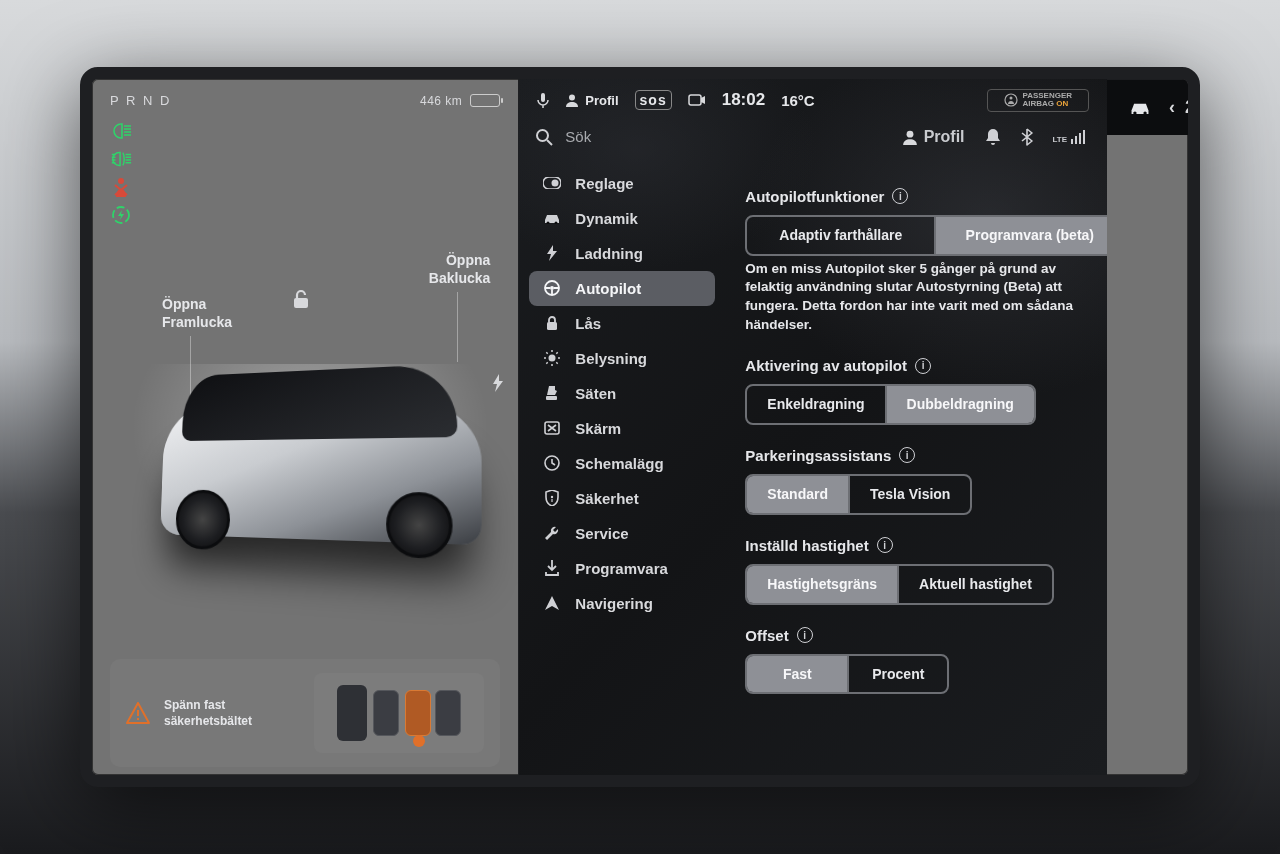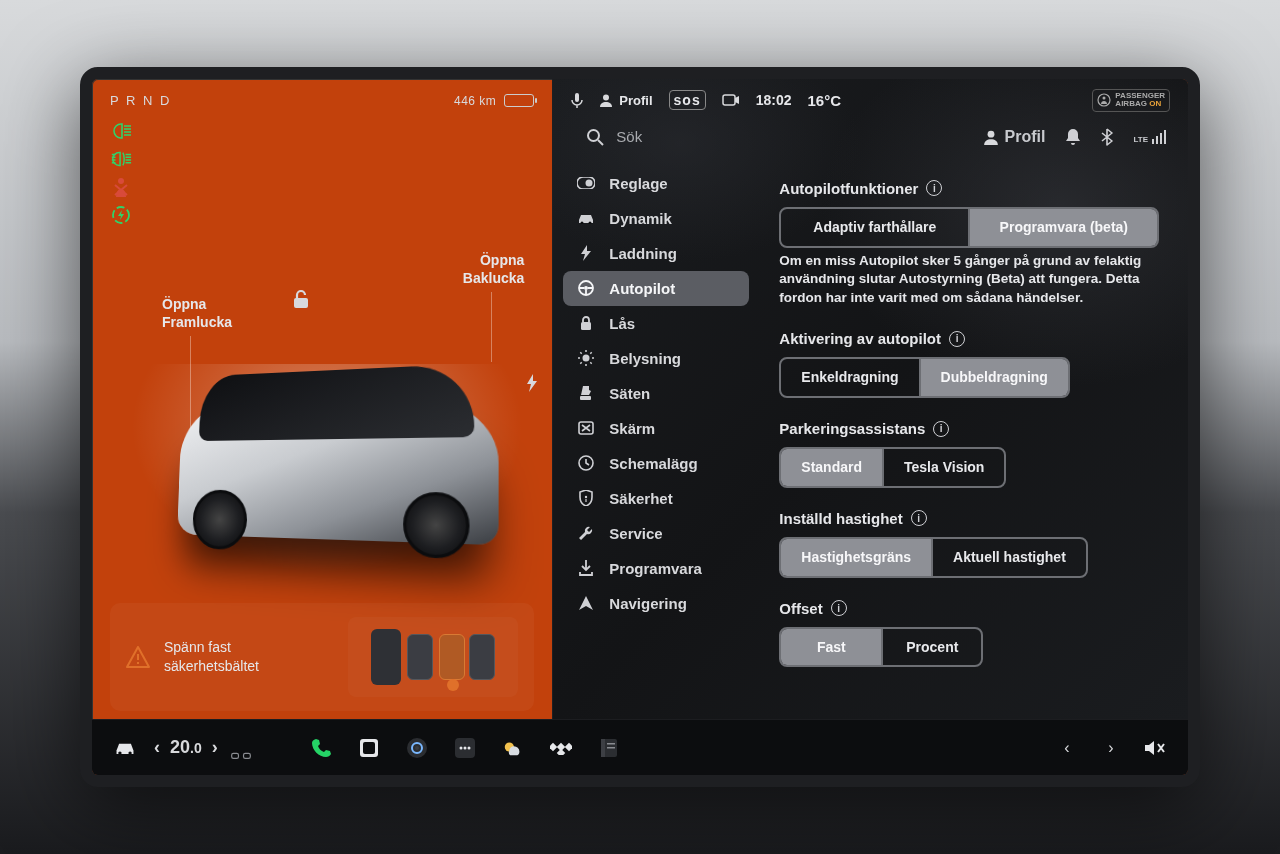--- a/index.html
+++ b/index.html
@@ -5,29 +5,29 @@
   * { margin: 0; padding: 0; box-sizing: border-box; }
   body {
     width: 1280px; height: 854px;
     background: linear-gradient(to bottom, #d8dadc 0%, #b8bbbf 40%, #4a4c50 60%, #1a1b1e 100%);
     font-family: -apple-system, "Segoe UI", Helvetica, Arial, sans-serif;
     display: flex; align-items: center; justify-content: center;
     overflow: hidden;
   }
   .screen {
     width: 1120px; height: 720px;
-    background: #c2410c;
+    background: #737373;
     border-radius: 18px;
     border: 12px solid #1e1f22;
     box-shadow: 0 20px 80px rgba(0,0,0,.6), inset 0 0 0 1px #333;
     position: relative;
     color: #e6e7ea;
     overflow: hidden;
     display: flex;
-    flex-direction: column;
+    flex-direction: row;
   }
   .content {
     flex: 1;
     display: flex;
     min-height: 0;
   }
   
   .left {
     width: 42%;
     position: relative;
@@ -70,21 +70,21 @@
   }
   .wheel { position:absolute; bottom:-14px; width:62px; height:62px; border-radius:50%; background: radial-gradient(circle, #444 0%, #1d1e21 55%, #080809 100%); border:3px solid #0b0c0e; }
   .wheel.fl { left: 18px; }
   .wheel.rl { right: 26px; }
   .card-alert {
     margin-top:auto; margin-bottom:8px;
     background: rgba(255,255,255,.04);
     border-radius: 10px; padding: 14px 16px;
     display:flex; gap:14px; align-items:center;
   }
-  .alert-text { font-size:14px; line-height:1.35; font-weight:400; }
+  .alert-text { font-size:12px; line-height:1.35; font-weight:700; }
   .seats-diagram { margin-left:auto; width:170px; height:80px; background: rgba(255,255,255,.03); border-radius:8px; display:flex; align-items:center; justify-content:center; gap:6px; padding:8px; }
   .seat { width:26px; height:46px; border-radius:6px; background: #3b3d43; border:1px solid #55575c; }
   .seat.driver { background:#b05a24; border-color:#d97a34; position:relative; }
   .seat.driver::after { content:''; position:absolute; bottom:-12px; left:7px; width:12px; height:12px; background:#e0702a; border-radius:50%; }
 
   
   .right {
     flex:1;
     background: linear-gradient(135deg, #1a1c1f 0%, #131416 50%, #1a1c1f 100%);
     background-blend-mode: overlay;
@@ -100,25 +100,25 @@
       radial-gradient(ellipse 300px 200px at 20% 10%, rgba(50,52,58,.4), transparent 60%);
     pointer-events:none;
   }
   .right-header {
     display:flex; align-items:center; gap:16px;
     padding: 10px 18px 6px 18px; font-size:13px; font-weight:600;
     position:relative;
   }
   .spacer { flex:1; }
   .right-header .pill { display:flex; align-items:center; gap:6px; }
-  .airbag-badge { font-size:8px; color:#aaa; line-height:1.05; text-align:left; border:1px solid #555; border-radius:4px; padding:2px 4px; display:flex; gap:4px; align-items:center; }
+  .airbag-badge { font-size:8px; color:#aaa; line-height:1.05; text-align:left; border:1px solid #555; border-radius:4px; padding:2px 16px; display:flex; gap:4px; align-items:center; }
   .airbag-badge .on { color:#e8a23a; }
   .right-subheader {
     display:flex; align-items:center; gap:12px;
-    padding: 10px 22px 16px 33px;
+    padding: 10px 22px 16px 16px;
     position:relative;
   }
   .search-box { flex:1; display:flex; align-items:center; gap:12px; color:#a9abaf; font-size:15px; }
   .status-icons { display:flex; align-items:center; gap:20px; color:#c9cbcf; }
   .right-body {
     flex:1; display:flex; min-height:0; position:relative;
   }
   .settings-nav {
     width:200px; padding: 4px 4px 4px 10px; overflow:hidden;text-align:center;
   }
@@ -127,21 +127,21 @@
     padding: 9px 14px; border-radius:8px; font-size:15px; color:#d8d9dc;
     cursor:pointer; font-weight:600;
   }
   .nav-item.active { background: #5b5d63; color:#f5f6f8; }
   .nav-icon { width:18px; display:flex; justify-content:center; color:#cfd0d4; }
   .nav-item.active .nav-icon { color:#f5f6f8; }
   .settings-content {
     flex:1; padding: 4px 30px 0 26px; overflow:hidden;
     font-size:14px; color:#e6e7ea;
   }
-  .section-title { font-weight:700; font-size:15px; display:flex; align-items:center; gap:8px; margin:14px 0 10px 0; }
+  .section-title { font-weight:700; font-size:15px; display:flex; align-items:center; gap:8px; margin:22px 0 10px 0; }
   .info-icon { width:16px; height:16px; border:1.5px solid #cfd0d4; border-radius:50%; display:inline-flex; align-items:center; justify-content:center; font-size:10px; font-weight:700; color:#cfd0d4; }
   .seg {
     display:flex; border:2px solid #6d6f74; border-radius:8px; overflow:hidden; width:fit-content;
   }
   .seg-opt {
     padding: 10px 20px; font-weight:700; font-size:14px; text-align:center; cursor:pointer;
     background: transparent; color:#e8e9ec; min-width:100px;
     line-height:1.2;
   }
   .seg-opt + .seg-opt { border-left:2px solid #6d6f74; }
@@ -274,21 +274,21 @@
             </svg>
           <span>Profil</span>
         </span>
         <span style="font-size:14px; letter-spacing:1px; border:1px solid #888; border-radius:4px; padding:1px 4px;">sos</span>
         <span>
           <svg width="18" height="14" viewBox="0 0 18 14">
               <rect x="1" y="2" width="12" height="10" rx="2" fill="none" stroke="#d8d9dc" stroke-width="1.5"></rect>
               <path d="M13 5l4-2v8l-4-2z" fill="#d8d9dc"></path>
             </svg>
         </span>
-        <span style="font-size:14px;">18:02</span>
+        <span style="font-size:17px;">18:02</span>
         <span style="font-size:15px;">16°C</span>
         <span class="spacer"></span>
         <span class="airbag-badge">
           <svg width="14" height="14" viewBox="0 0 14 14">
               <circle cx="7" cy="7" r="6" fill="none" stroke="#aaa" stroke-width="1.2"></circle>
               <circle cx="7" cy="5" r="1.5" fill="#aaa"></circle>
               <path d="M4 11c0-2 1.3-3 3-3s3 1 3 3" fill="#aaa"></path>
             </svg>
           <span>
             <span>PASSENGER</span><br>

